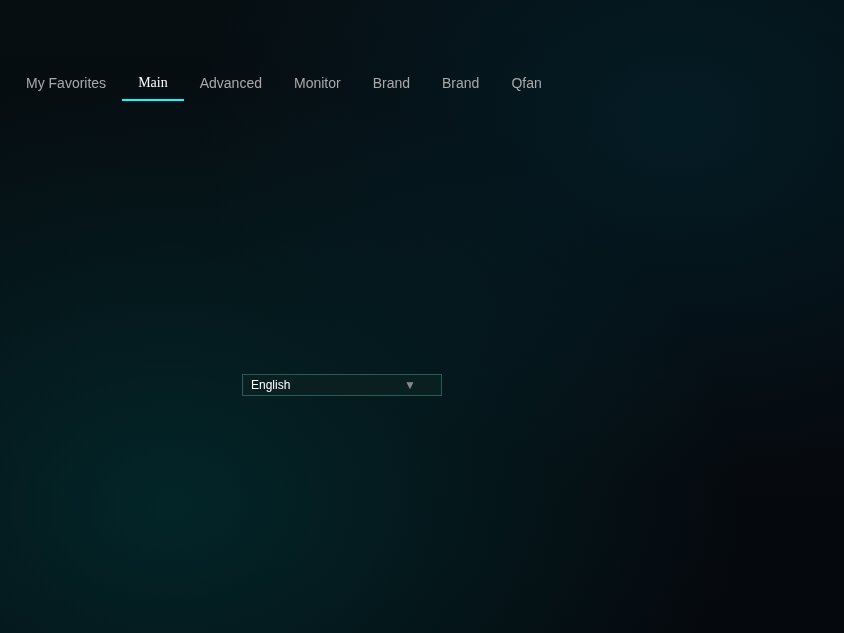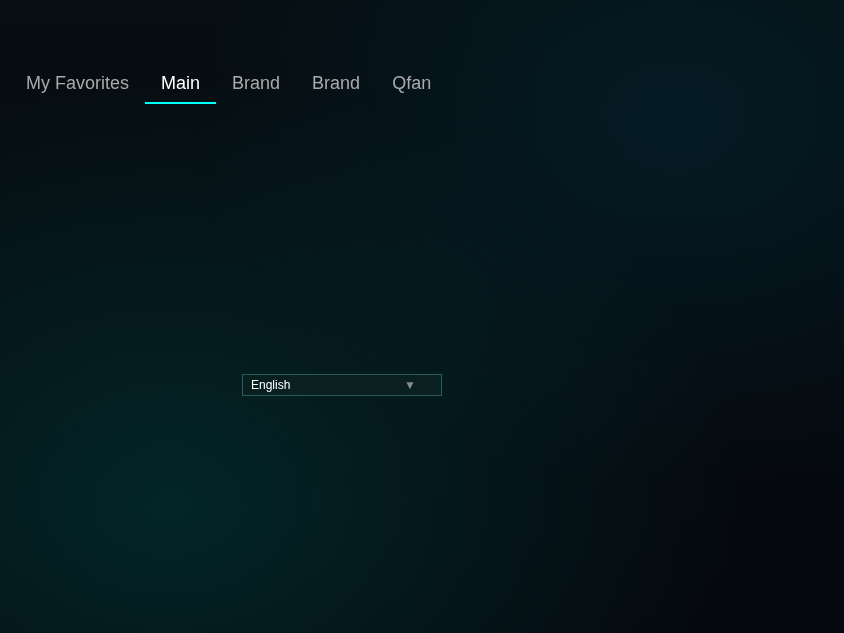--- a/index.html
+++ b/index.html
@@ -120,28 +120,29 @@
       border-bottom: 2px solid #1a3a3a;
       display: flex;
       align-items: center;
       height: 36px;
       padding: 0 10px;
     }
 
     .nav-item {
       padding: 8px 16px;
       color: #aaa;
-      font-size: 18px;
+      font-size: 14px;
       cursor: pointer;
       position: relative;
       text-align: right;
     }
 
     .nav-item.active {
       color: #fff;
+      font-family: Liberation Serif, serif;
     }
 
     .nav-item.active::after {
       content: '';
       position: absolute;
       bottom: -2px;
       left: 0;
       right: 0;
       height: 2px;
       background: #0ff;
@@ -393,20 +394,22 @@
       <div class="toolbar-item">
         <span class="toolbar-icon">▣</span>
         <span>ReSize BAR</span>
       </div>
     </div>
   </div>
 
   <div class="nav-bar">
     <div class="nav-item" style="color:#aaa">My Favorites</div>
     <div class="nav-item active">Main</div>
+    <div class="nav-item" style="color:#aaa">Advanced</div>
+    <div class="nav-item" style="color:#aaa">Monitor</div>
     <div class="nav-item" style="color:#aaa">Brand</div>
     <div class="nav-item" style="color:#aaa">Brand</div>
     <div class="nav-item" style="color:#aaa">Qfan</div>
   </div>
 
   <div class="content-area">
 
     <div class="main-panel">
 
       <div class="section-header">BIOS Information</div>

